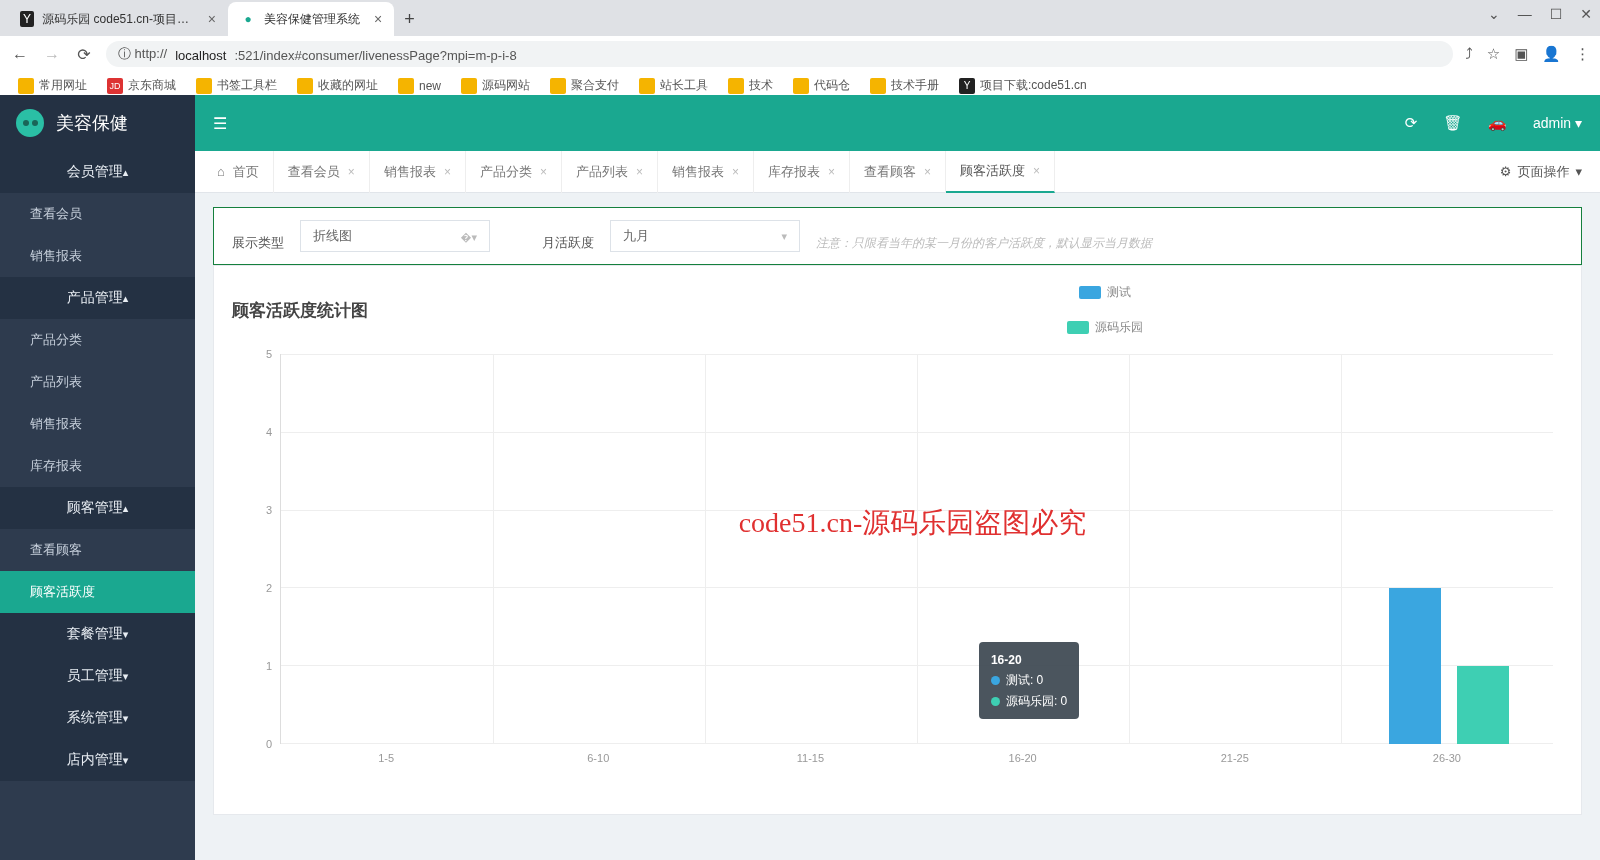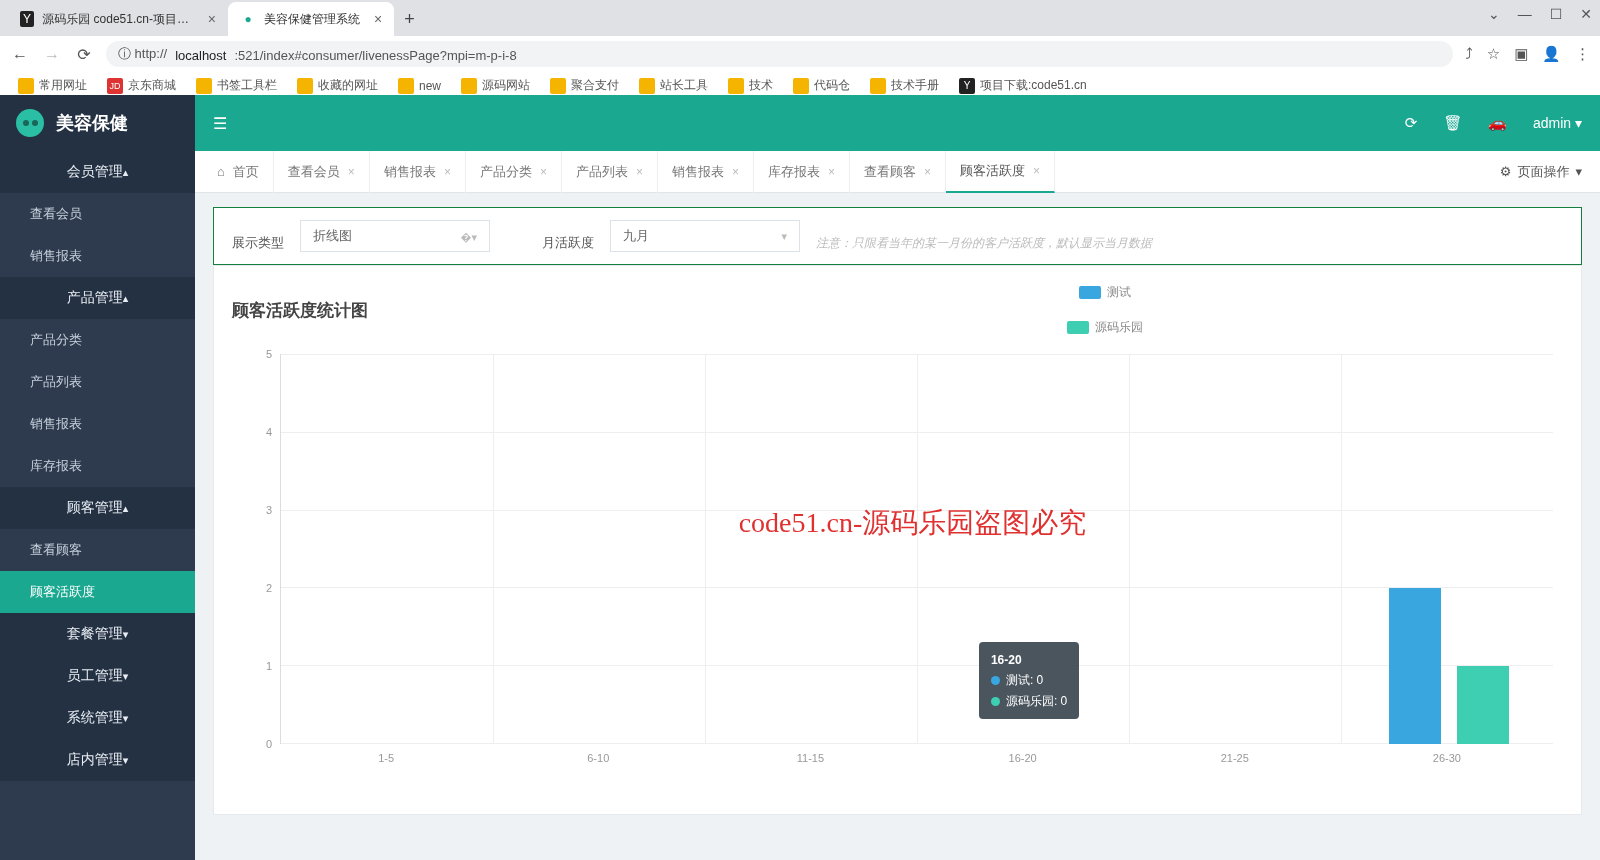--- a/index.html
+++ b/index.html
@@ -23,21 +23,21 @@
 .bk-icon { width: 16px; height: 16px; background: #f5b400; display: inline-block; border-radius: 2px; }
 .bk-icon.red { background: #d33; color:#fff; font-size:9px; text-align:center; line-height:16px; }
 .bk-icon.dark { background: #222; color:#fff; font-size:10px; text-align:center; line-height:16px; }
 
 
 .app { display: flex; height: 765px; }
 .sidebar { width: 195px; background: #2e3b4e; color: #c7d0dc; display: flex; flex-direction: column; }
 .logo-row { display: flex; align-items: center; gap: 12px; padding: 14px 16px; background: #243143; }
 .logo-badge { width: 28px; height: 28px; border-radius: 50%; background: #2abfa5; display: flex; align-items: center; justify-content: center; gap: 3px; }
 .logo-badge::before, .logo-badge::after { content: ""; width: 6px; height: 6px; border-radius: 50%; background: #1a6658; }
-.logo-text { font-size: 18px; font-weight: 700; color: #fff; }
+.logo-text { font-size: 18px; font-weight: 400; color: #fff; }
 
 .menu-group { background: #243143; padding: 12px 16px; display: flex; justify-content: center; align-items: center; font-size: 14px; color: #e8edf3; cursor: pointer; }
 .menu-group .caret { font-size: 11px; }
 .menu-item { padding: 12px 16px 12px 30px; font-size: 13px; color: #c7d0dc; cursor: pointer; }
 .menu-item.active { background: #1aa890; color: #fff; }
 
 .main { flex: 1; display: flex; flex-direction: column; background: #eef2f5; }
 .topbar { height: 56px; background: #1aa890; display: flex; align-items: center; justify-content: space-between; padding: 0 18px; color: #fff; }
 .topbar-left { font-size: 16px; }
 .topbar-right { display: flex; align-items: center; gap: 26px; font-size: 14px; }

